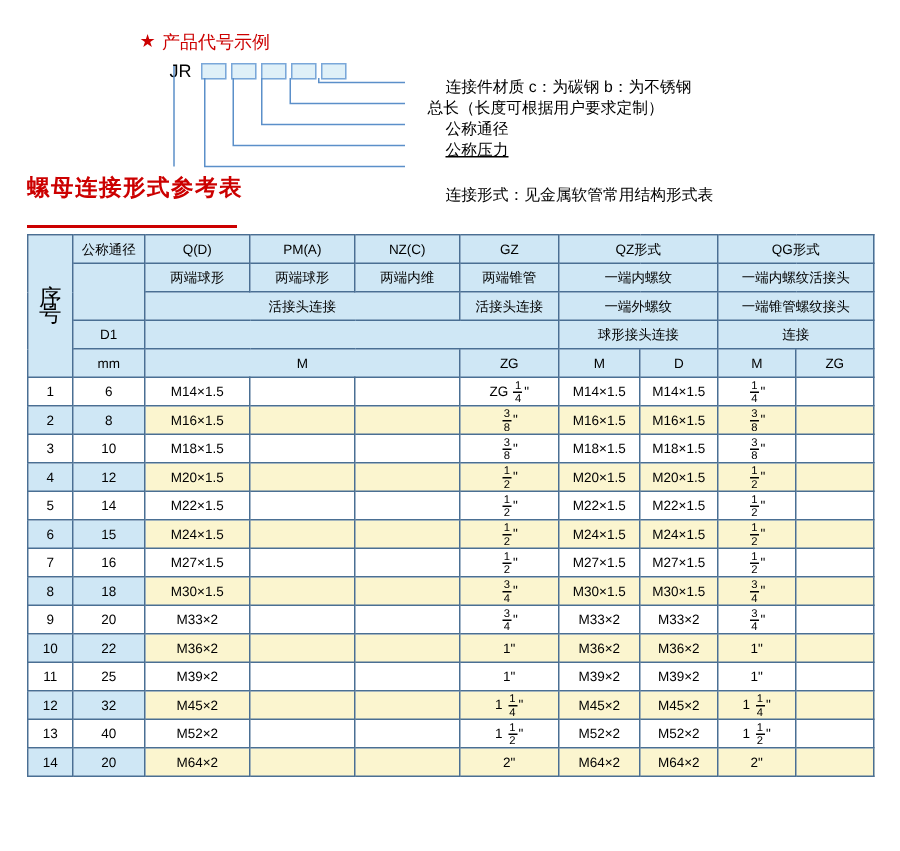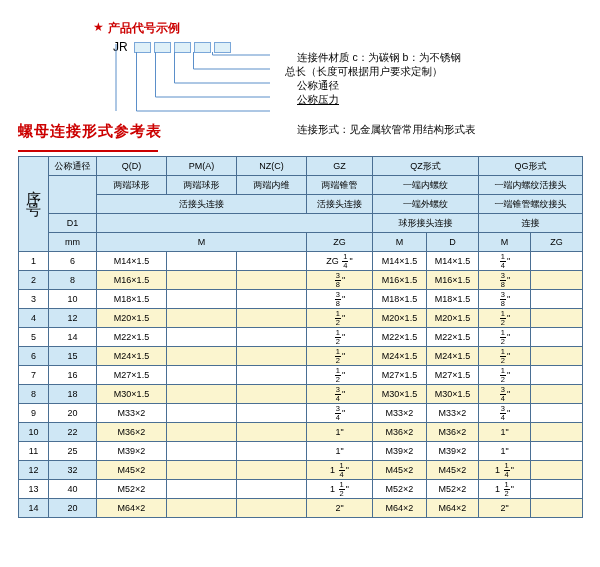--- a/index.html
+++ b/index.html
@@ -10,21 +10,21 @@
     color:#000;
     overflow:hidden;
     position:relative;
   }
   
   .legend{
     position:absolute;left:0;top:0;width:600px;height:128px;
   }
   .legend-title{
     position:absolute;left:108px;top:20px;
-    font-size:12px;font-weight:bold;color:#cc0000;
+    font-size:12px;font-weight:normal;color:#cc0000;
     white-space:nowrap;
   }
   .star{
     position:absolute;left:93px;top:20px;
     font-size:12px;color:#cc0000;line-height:14px;
   }
   .jr{
     position:absolute;left:113px;top:40px;
     font-size:12px;color:#000;
   }
@@ -41,21 +41,21 @@
     position:absolute;font-size:10.5px;color:#000;white-space:nowrap;margin-left:24px;
   }
   .l1{left:273px;top:51px;}
   .l2{left:261px;top:65px;}
   .l3{left:273px;top:79px;}
   .l4{left:273px;top:93px;text-decoration:underline;}
   .l5{left:273px;top:123px;}
 
   
   .sec-title{
-    position:absolute;left:18px;top:122px;
+    position:absolute;left:18px;top:116px;
     font-size:15px;font-weight:bold;color:#cc0000;
     letter-spacing:1px;
   }
   .sec-underline{
     position:absolute;left:18px;top:150px;width:140px;height:2px;background:#cc0000;
   }
 
   
   table{
     position:absolute;left:18px;top:156px;

